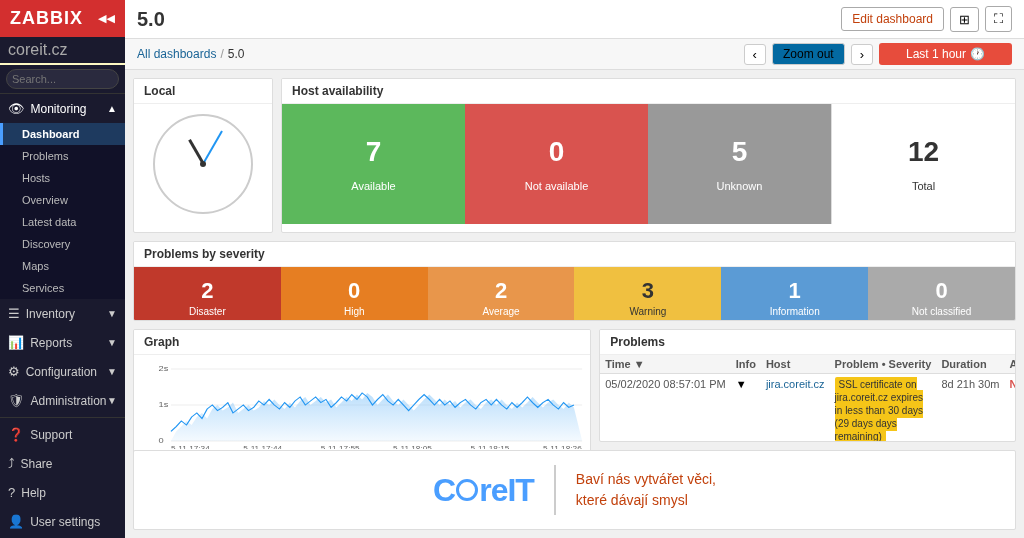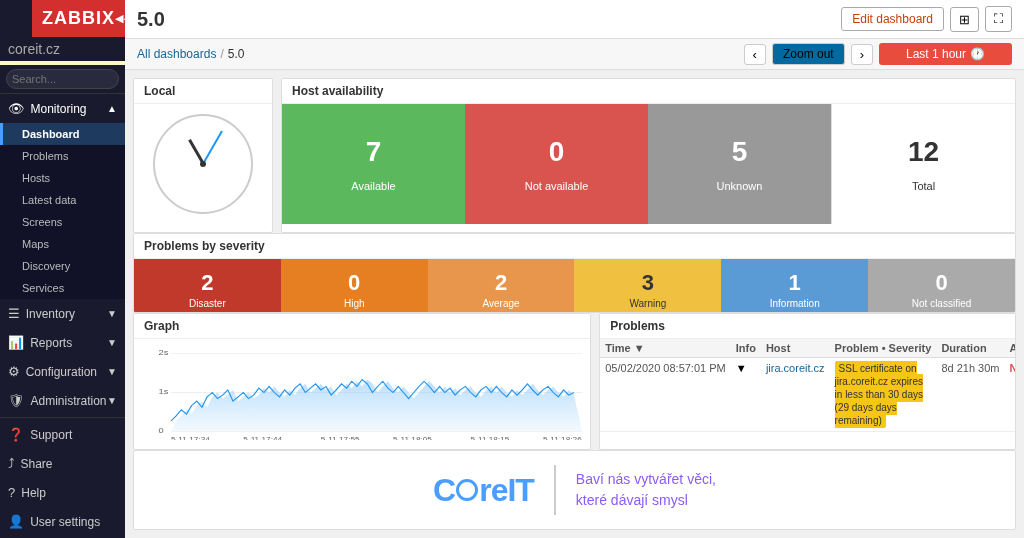--- a/index.html
+++ b/index.html
@@ -15,39 +15,38 @@
       flex-shrink: 0;
       height: 538px;
       overflow: hidden;
     }
     #sidebar-logo {
       background: #d32f2f;
       padding: 8px 10px;
       display: flex;
       align-items: center;
       justify-content: space-between;
-      margin-left: 32px;
     }
     #sidebar-logo .logo-text {
       color: #fff;
       font-size: 18px;
       font-weight: bold;
       letter-spacing: 1px;
     }
     #sidebar-logo .logo-icons {
       display: flex; gap: 4px;
     }
     #sidebar-logo .logo-icons span {
       color: #fff; font-size: 11px; cursor: pointer;
     }
     .sidebar-user {
       padding: 4px 8px;
-      font-size: 14px;
+      font-size: 16px;
       color: #aaa;
-      border-bottom: 4px solid #fef9c3;
+      border-bottom: 2px solid #fef9c3;
     }
     .sidebar-search {
       padding: 4px 6px;
       border-bottom: 1px solid #333;
     }
     .sidebar-search input {
       width: 100%;
       background: #2a2a3e;
       border: 1px solid #444;
       color: #ccc;
@@ -166,20 +165,21 @@
       gap: 4px;
     }
 
     
     #dashboard-content {
       flex: 1;
       overflow-y: auto;
       padding: 8px;
       display: flex;
       flex-direction: column;
+      gap: 8px;
     }
 
     
     .row1 {
       display: flex;
       gap: 8px;
       height: 155px;
     }
     .widget {
       background: #fff;
@@ -367,21 +367,21 @@
       color: #4a9eff;
       letter-spacing: -1px;
     }
     .coreit-divider {
       width: 2px;
       height: 50px;
       background: #ccc;
     }
     .coreit-tagline {
       font-size: 14px;
-      color: #8b5cf6;
+      color: #c2410c;
       line-height: 1.5;
     }
     .coreit-o {
       display: inline-block;
       width: 22px;
       height: 22px;
       border: 3px solid #4a9eff;
       border-radius: 50%;
       vertical-align: middle;
       margin: 0 1px;
@@ -407,24 +407,24 @@
   <div class="sidebar-section">
     <div class="sidebar-section-header active">
       <span class="icon">👁</span>
       <span>Monitoring</span>
       <span class="arrow">▲</span>
     </div>
     <div class="sidebar-submenu">
       <div class="sidebar-submenu-item active">Dashboard</div>
       <div class="sidebar-submenu-item">Problems</div>
       <div class="sidebar-submenu-item">Hosts</div>
+      <div class="sidebar-submenu-item">Overview</div>
       <div class="sidebar-submenu-item">Latest data</div>
-      <div class="sidebar-submenu-item">Screens</div>
+      <div class="sidebar-submenu-item">Discovery</div>
       <div class="sidebar-submenu-item">Maps</div>
-      <div class="sidebar-submenu-item">Discovery</div>
       <div class="sidebar-submenu-item">Services</div>
     </div>
   </div>
 
   <div class="sidebar-section-header">
     <span class="icon">☰</span>
     <span>Inventory</span>
     <span class="arrow">▼</span>
   </div>
 

